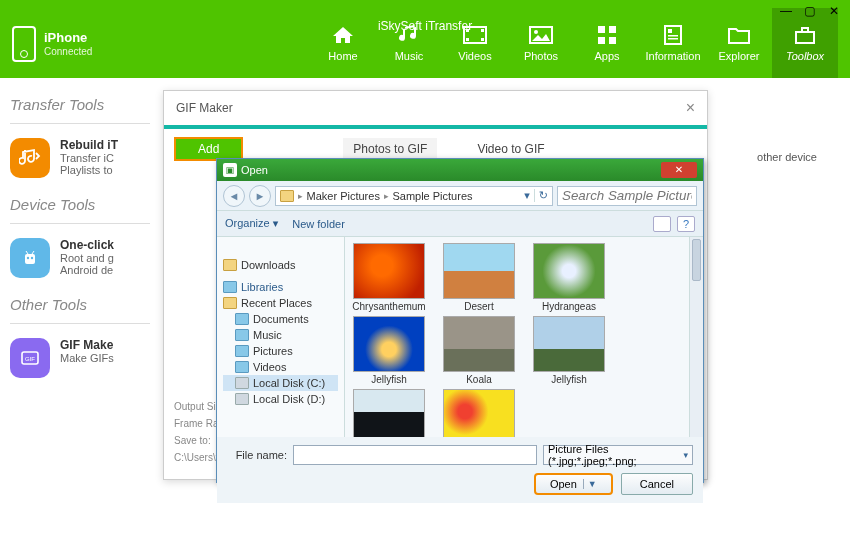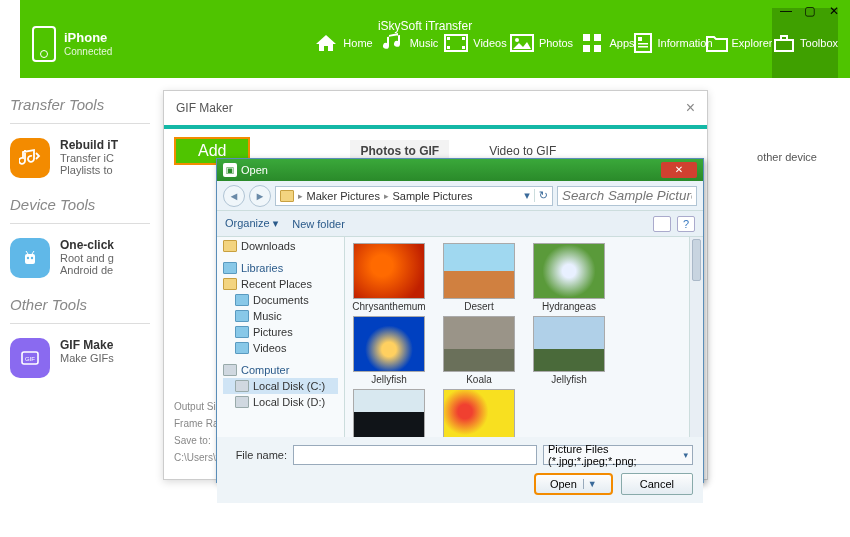--- a/index.html
+++ b/index.html
@@ -1,76 +1,76 @@
 <!DOCTYPE html>
 <html><head>
 <meta charset="utf-8">
 <style>
 * { box-sizing: border-box; margin: 0; padding: 0; font-family: "Segoe UI", Tahoma, sans-serif; }
 body { width: 850px; height: 537px; background: #fff; overflow: hidden; position: relative; }
 
 
-.header { background: #4fc400; color: #fff; height: 78px; display: flex; align-items: center; padding: 0 12px; margin-left: 20px; }
+.header { background: #4fc400; color: #fff; height: 78px; display: flex; align-items: center; padding: 0 12px; }
 .titlebar { position: absolute; top: 16px; left: 0; right: 0; height: 20px; text-align: center; font-size: 12px; color: #fff; line-height: 20px; }
 .win-controls { position: absolute; top: 4px; right: 8px; display: flex; gap: 8px; }
 .win-controls span { width: 16px; height: 14px; display: flex; align-items: center; justify-content: center; font-size: 12px; cursor: pointer; }
 
 .device-box { display: flex; align-items: center; gap: 8px; margin-top: 10px; margin-right: 40px; }
 .device-icon { width: 24px; height: 36px; border: 2px solid #fff; border-radius: 4px; position: relative; }
 .device-icon::after { content: ''; position: absolute; bottom: 2px; left: 50%; transform: translateX(-50%); width: 6px; height: 6px; border: 1px solid #fff; border-radius: 50%; }
 .device-info { line-height: 1.2; }
 .device-name { font-size: 13px; font-weight: bold; }
 .device-status { font-size: 10px; opacity: 0.85; }
 
 .nav { display: flex; margin-left: auto; margin-top: 8px; height: 70px; }
-.nav-item { width: 66px; display: flex; flex-direction: row; align-items: center; justify-content: center; font-size: 11px; cursor: pointer; gap: 4px; }
-.nav-item.active { background: #3fa000; }
+.nav-item { width: 66px; display: flex; flex-direction: column; align-items: center; justify-content: center; font-size: 11px; cursor: pointer; gap: 4px; }
+.nav-item.active { background: #3fa000; font-style: italic; }
 .nav-icon { width: 26px; height: 22px; display: flex; align-items: center; justify-content: center; }
 .nav-icon svg { fill: #fff; }
 
 
 .body { display: flex; height: calc(100% - 78px); }
 .sidebar { width: 160px; padding: 18px 10px; font-size: 13px; color: #555; }
 .sidebar-section { margin-bottom: 18px; }
 .sidebar-title { color: #888; font-style: italic; font-size: 15px; margin-bottom: 10px; }
 .sidebar hr { border: none; border-top: 1px solid #ddd; margin: 6px 0 14px; }
 .tool-item { display: flex; gap: 10px; margin-bottom: 8px; }
 .tool-icon { width: 40px; height: 40px; border-radius: 10px; flex-shrink: 0; display: flex; align-items: center; justify-content: center; }
 .tool-icon svg { fill: #fff; }
 .tool-text { font-size: 11px; color: #666; }
 .tool-text b { font-size: 12px; color: #333; display: block; }
 
 
 .gif-dialog { position: absolute; left: 163px; top: 90px; width: 545px; height: 390px; background: #fff; border: 1px solid #ccc; box-shadow: 0 2px 8px rgba(0,0,0,0.15); }
 .gif-title { padding: 8px 12px; font-size: 12px; color: #555; display: flex; justify-content: space-between; align-items: center; border-bottom: 4px solid #14b8a6; }
 .close-x { font-size: 16px; color: #888; cursor: pointer; }
 .add-row { padding: 8px 10px; display: flex; align-items: center; gap: 40px; }
-.add-btn { border: 2px solid #f38b00; background: #4fc400; color: #fff; padding: 3px 22px; font-size: 16px; border-radius: 0; cursor: pointer; }
+.add-btn { border: 2px solid #f38b00; background: #4fc400; color: #fff; padding: 3px 22px; font-size: 12px; border-radius: 0; cursor: pointer; }
 .gif-tabs { display: flex; gap: 30px; margin-left: 60px; font-size: 12px; color: #444; }
 .gif-tab { padding: 4px 10px; cursor: pointer; }
-.gif-tab.active { background: #f3f3f3; font-weight: bold; }
+.gif-tab.active { background: #f3f3f3; }
 .gif-fields { position: absolute; bottom: 10px; left: 10px; font-size: 10px; color: #888; }
 .gif-fields div { margin-bottom: 6px; }
 
 
 .open-dialog { position: absolute; left: 216px; top: 158px; width: 488px; height: 325px; background: #f4f8fb; border: 1px solid #5a8db8; box-shadow: 2px 2px 6px rgba(0,0,0,0.3); font-size: 11px; }
 .open-titlebar { height: 22px; background: linear-gradient(#3aa83a,#2a8a2a); display: flex; align-items: center; padding: 0 6px; color: #fff; }
 .open-titlebar .t-close { margin-left: auto; background: #d04030; width: 36px; height: 16px; border-radius: 2px; text-align: center; font-size: 10px; line-height: 15px; cursor: pointer; }
 .open-title-icon { width: 14px; height: 14px; background: #fff; border-radius: 2px; margin-right: 4px; display:inline-flex;align-items:center;justify-content:center;color:#2a8a2a;font-size:9px;}
 .open-nav { height: 30px; display: flex; align-items: center; padding: 0 6px; gap: 4px; background: #eaf2f8; border-bottom: 1px solid #cdd; }
 .nav-arrow { width: 22px; height: 22px; border: 1px solid #b0c4d4; border-radius: 50%; background: #f0f6fa; cursor: pointer; display:flex;align-items:center;justify-content:center;color:#6a8aa8;font-size:11px;}
 .breadcrumb { flex: 1; height: 20px; border: 1px solid #b0c4d4; background: #fff; display: flex; align-items: center; padding: 0 4px; gap: 4px; font-size: 11px; color: #333; }
 .bc-sep { color: #888; font-size: 9px; }
 .search-box { width: 140px; height: 20px; border: 1px solid #b0c4d4; background: #fff; color: #999; padding: 0 4px; font-style: italic; }
 .open-toolbar { height: 26px; display: flex; align-items: center; padding: 0 8px; gap: 14px; background: #e8f0f6; border-bottom: 1px solid #cdd; color: #2a5a8a; }
 .tb-item { cursor: pointer; }
 .tb-right { margin-left: auto; display: flex; gap: 6px; }
 .tb-icon { width: 18px; height: 16px; border: 1px solid #aac; background: #fff; border-radius: 2px; cursor: pointer; }
 .open-body { display: flex; height: 200px; }
-.tree { width: 128px; border-right: 1px solid #cdd; padding: 1px 6px; overflow: hidden; background: #f7fafc; }
+.tree { width: 128px; border-right: 1px solid #cdd; padding: 20px 6px; overflow: hidden; background: #f7fafc; }
 .tree-item { display: flex; align-items: center; gap: 4px; padding: 2px 0; cursor: pointer; color: #333; }
 .tree-item.indent { padding-left: 12px; }
 .tree-item.sel { background: #cfe4f5; }
 .tree-group { margin-top: 6px; color: #2a5a8a; }
 .ti-icon { width: 14px; height: 12px; background: #f3d480; border: 1px solid #c8a040; border-radius: 1px; flex-shrink: 0; }
 .ti-icon.drive { background: #d0d8e0; border-color: #9aa; }
 .ti-icon.lib { background: #88c8e8; border-color: #5a9ac0; }
 .thumbs { flex: 1; padding: 6px 4px; display: flex; flex-wrap: wrap; gap: 4px 10px; overflow: hidden; align-content: flex-start; position: relative; align-items: center; }
 .thumb { width: 80px; text-align: center; cursor: pointer; }
 .thumb-img { width: 72px; height: 56px; border: 1px solid #aaa; margin: 0 auto 2px; }
@@ -315,24 +315,20 @@
           <span>Music</span>
         </div>
       <div class="tree-item indent">
           <span class="ti-icon lib"></span>
           <span>Pictures</span>
         </div>
       <div class="tree-item indent">
           <span class="ti-icon lib"></span>
           <span>Videos</span>
         </div>
-      <div class="tree-item tree-group">
-          <span class="ti-icon drive"></span>
-          <span>Computer</span>
-        </div>
       <div class="tree-item indent sel">
           <span class="ti-icon drive"></span>
           <span>Local Disk (C:)</span>
         </div>
       <div class="tree-item indent">
           <span class="ti-icon drive"></span>
           <span>Local Disk (D:)</span>
         </div>
     </div>
     <div class="thumbs">

